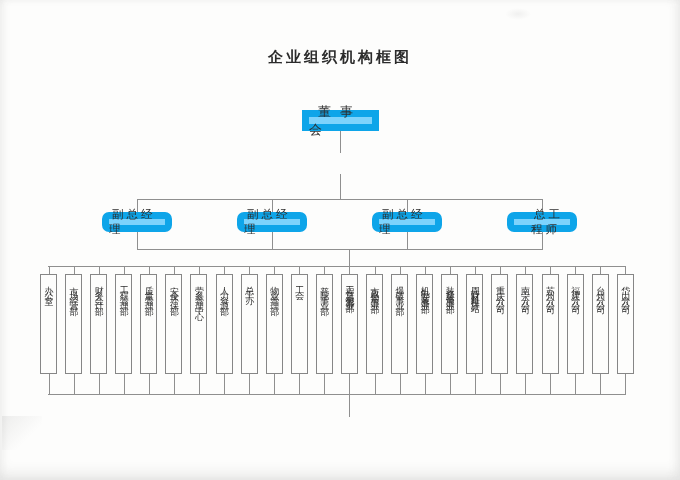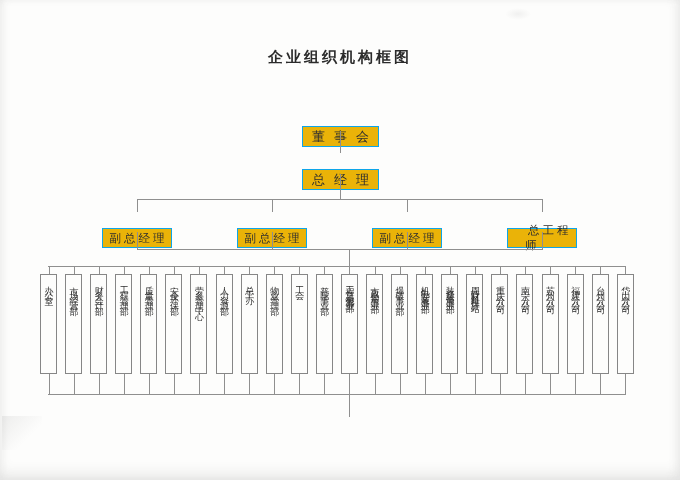--- a/index.html
+++ b/index.html
@@ -17,27 +17,27 @@
   .smudge.a{left:2px;bottom:30px;width:40px;height:34px;
     background:linear-gradient(135deg,rgba(120,120,120,0.12),rgba(120,120,120,0) 65%);}
   .smudge.b{left:505px;top:8px;width:26px;height:12px;
     background:radial-gradient(ellipse at center,rgba(130,130,130,0.10),rgba(130,130,130,0) 70%);}
 
   .title{
     position:absolute;left:0;top:48px;width:680px;text-align:center;
     font-size:15px;font-weight:bold;letter-spacing:3px;color:#2b2b2b;
   }
   .obox{
-    position:absolute;box-sizing:border-box;border:1px solid #0ea5e9;
-    background:#eab308;color:#2e2e2e;
-    display:flex;align-items:center;justify-content:center;margin-top:16px;
+    position:absolute;box-sizing:border-box;border:7px solid #0ea5e9;
+    background:#7dd3fc;color:#2e2e2e;
+    display:flex;align-items:center;justify-content:center;
   }
   .lv1{left:302px;top:110px;width:77px;height:21px;font-size:13px;letter-spacing:9px;text-indent:9px;}
   .lv2{left:302px;top:153px;width:77px;height:21px;font-size:13px;letter-spacing:9px;text-indent:9px;}
-  .lv3{top:212px;width:70px;height:20px;font-size:11.5px;letter-spacing:3px;text-indent:3px;}
+  .lv3{top:212px;width:70px;height:20px;font-size:11.5px;letter-spacing:3px;text-indent:3px;border-radius:7px;}
   .lv3.p1{left:102px;} .lv3.p2{left:237px;} .lv3.p3{left:372px;} .lv3.p4{left:507px;padding-left:17px;}
   .bottombox{left:272px;top:417px;width:156px;height:24px;font-size:12.5px;letter-spacing:7px;text-indent:7px;}
 
   .hline,.vline{position:absolute;background:#8f8f8f;}
   .hline{height:1px;} .vline{width:1px;}
 
   
   .deptrow{
     position:absolute;left:40px;top:274px;width:594px;height:100px;
     display:flex;justify-content:space-between;
@@ -69,21 +69,20 @@
 
 <div class="canvas">
   <div class="smudge a"></div>
   <div class="smudge b"></div>
 
   <div class="title">企业组织机构框图</div>
 
   <div class="obox lv1">董事会</div>
   <div class="vline" style="left:340px;top:131px;height:22px;"></div>
 
-  <div class="obox lv2">总经理</div>
   <div class="vline" style="left:340px;top:174px;height:25px;"></div>
 
   <div class="hline" style="left:137px;top:199px;width:406px;"></div>
   <div class="vline" style="left:137px;top:199px;height:13px;"></div>
   <div class="vline" style="left:272px;top:199px;height:13px;"></div>
   <div class="vline" style="left:407px;top:199px;height:13px;"></div>
   <div class="vline" style="left:542px;top:199px;height:13px;"></div>
 
   <div class="obox lv3 p1">副总经理</div>
   <div class="obox lv3 p2">副总经理</div>

